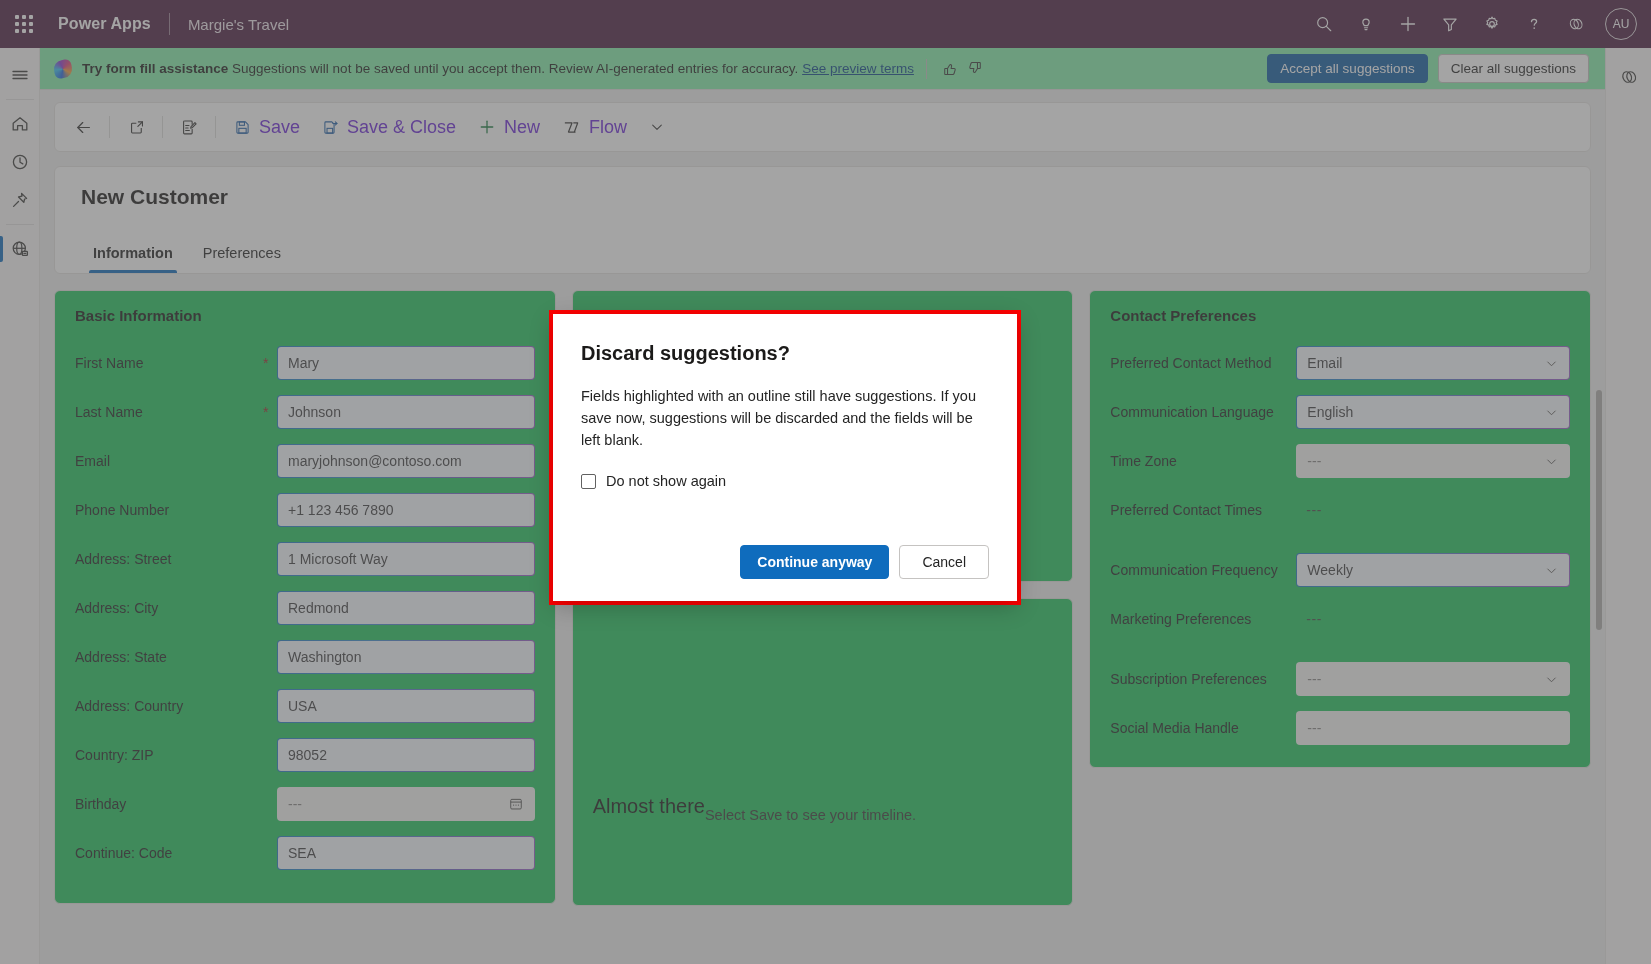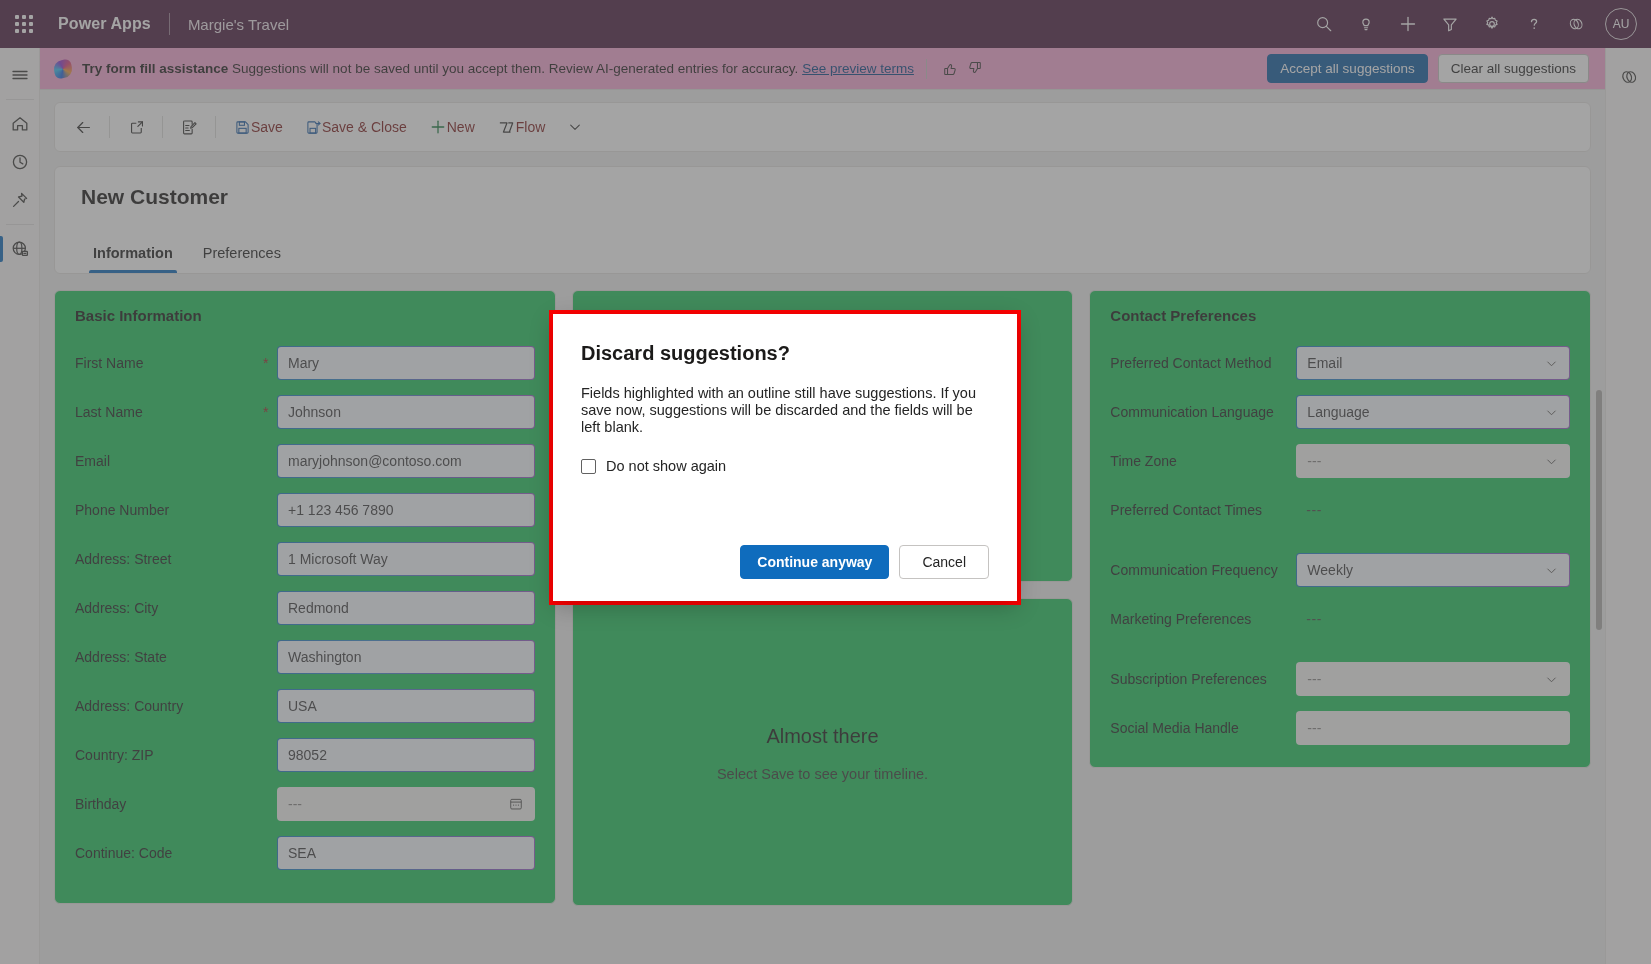--- a/index.html
+++ b/index.html
@@ -69,21 +69,21 @@
   
   .rrail {
     position: absolute; top: 48px; right: 0; bottom: 0; width: 46px;
     background: #faf9f8; border-left: 1px solid #e8e6e4;
     display:flex; flex-direction: column; align-items:center; padding-top:10px; z-index: 9;
   }
 
   
   .notifbar {
     position: absolute; top: 48px; left: 40px; right: 46px; height: 42px;
-    background: #f9a8d4; border-bottom: 1px solid #e1dfdd;
+    background: #86efac; border-bottom: 1px solid #e1dfdd;
     display: flex; align-items: center; padding: 0 10px 0 14px; z-index: 8;
     font-size: 13.5px; color: #201f1e;
   }
   .copilot-dot {
     width: 18px; height: 18px; margin-right: 10px; flex: 0 0 18px;
     background: conic-gradient(from 200deg, #2266e3, #37c6f4, #8a39d6, #e0457b, #f7a23b, #2266e3);
     border-radius: 50% 6px 50% 6px; transform: rotate(-10deg);
   }
   .notif-text { white-space: nowrap; }
   .notif-text b { font-weight: bold; }
@@ -111,23 +111,23 @@
     margin: 12px 14px 0 14px; height: 50px; background: #fff;
     border: 1px solid #e5e3e1; border-radius: 6px;
     display: flex; align-items: center; padding: 0 10px; gap: 2px;
   }
   .cmd-icon-btn {
     width: 36px; height: 34px; display:flex;align-items:center;justify-content:center;
     border-radius: 4px; cursor: pointer; color: #323130;
   }
   .cmd-sep { width: 1px; height: 22px; background: #dededc; margin: 0 6px; }
   .cmd-btn {
-    display: flex; align-items: center; height: 34px;
+    display: flex; align-items: center; gap: 8px; height: 34px;
     padding: 0 10px; border-radius: 4px; cursor: pointer;
-    font-size: 14px; color: #7f1d1d;
+    font-size: 18px; color: #6d28d9;
   }
   .cmd-btn .glyph { display:flex; align-items:center; }
 
   
   .formcard {
     margin: 14px 14px 0 14px; background: #fff;
     border: 1px solid #e5e3e1; border-radius: 6px;
     padding: 18px 26px 0 26px;
   }
   .page-title { font-size: 21px; font-weight: 600; color: #1b1a19; margin-bottom: 28px; }
@@ -175,21 +175,21 @@
       linear-gradient(100deg, #1f7bc4 0%, #3a8fd0 35%, #7c5cc4 75%, #9b5fc9 100%) border-box;
     color: #3f3f42;
   }
   .inp.empty { background: #f5f5f4; border: 1px solid transparent; color: #8a8886; }
   .inp .chev { margin-left: auto; color: #5e5c5a; display:flex; }
   .inp .cal { margin-left: auto; color: #4b4a49; display:flex; }
   .plain-value { flex: 1 1 auto; font-size: 14px; color: #4a4846; padding-left: 10px; letter-spacing: .5px;}
 
   
   .timeline-body {
-    display: flex; flex-direction: column; align-items: center; justify-content: flex-start;
+    display: flex; flex-direction: row; align-items: center; justify-content: flex-start;
     padding-top: 110px; min-height: 290px;
   }
   .tl-title { font-size: 20px; color: #1b1a19; margin-bottom: 18px; }
   .tl-sub { font-size: 14.5px; color: #3b3a39; }
   .card-title.with-rule { border-bottom: 1px solid #edebe9; padding-bottom: 12px; margin-bottom: 0; }
 
   
   .vscroll {
     position: absolute; right: 3px; top: 300px; width: 6px; height: 240px;
     background: #b0aeac; border-radius: 3px; z-index: 20; cursor: pointer;
@@ -199,21 +199,21 @@
   .dialog-wrap {
     position: absolute; left: 549px; top: 310px; width: 472px; height: 295px;
     border: 4px solid #ff0000; z-index: 1000; background: #fff;
   }
   .dialog {
     width: 100%; height: 100%; background: #fff;
     padding: 28px 28px 22px 28px; display: flex; flex-direction: column;
     box-shadow: 0 6px 22px rgba(0,0,0,.22);
   }
   .dlg-title { font-size: 20px; font-weight: 600; color: #1b1a19; margin-bottom: 20px; }
-  .dlg-body { font-size: 14.5px; line-height: 17px; color: #242424; margin-bottom: 22px; }
+  .dlg-body { font-size: 14.5px; line-height: 22px; color: #242424; margin-bottom: 22px; }
   .dlg-check { display: flex; align-items: center; gap: 10px; cursor: pointer; }
   .cbox { width: 15px; height: 15px; border: 1px solid #616161; border-radius: 2px; background:#fff; flex:0 0 15px; }
   .dlg-check span { font-size: 14.5px; color: #242424; text-align: center; }
   .dlg-actions { margin-top: auto; display: flex; justify-content: flex-end; gap: 10px; }
   .btn-primary {
     background: #0f6cbd; border: 1px solid #0f6cbd; color: #fff; border-radius: 4px;
     font-size: 14px; font-weight: bold; padding: 8px 16px; cursor: pointer; font-family: inherit;
   }
   .btn-secondary {
     background: #fff; border: 1px solid #c5c3c1; color: #242424; border-radius: 4px;
@@ -597,21 +597,21 @@
                 <svg width="15" height="15" viewBox="0 0 20 20" fill="none" stroke="currentColor" stroke-width="1.3">
                   <polyline points="5,8 10,13 15,8" stroke-linecap="round" stroke-linejoin="round"></polyline>
                 </svg>
               </span>
             </div>
           </div>
 
           <div class="field">
             <div class="field-label">Communication Language</div>
             <div class="inp ai">
-              <span>Language</span>
+              <span>English</span>
               <span class="chev">
                 <svg width="15" height="15" viewBox="0 0 20 20" fill="none" stroke="currentColor" stroke-width="1.3">
                   <polyline points="5,8 10,13 15,8" stroke-linecap="round" stroke-linejoin="round"></polyline>
                 </svg>
               </span>
             </div>
           </div>
 
           <div class="field">
             <div class="field-label">Time Zone</div>

